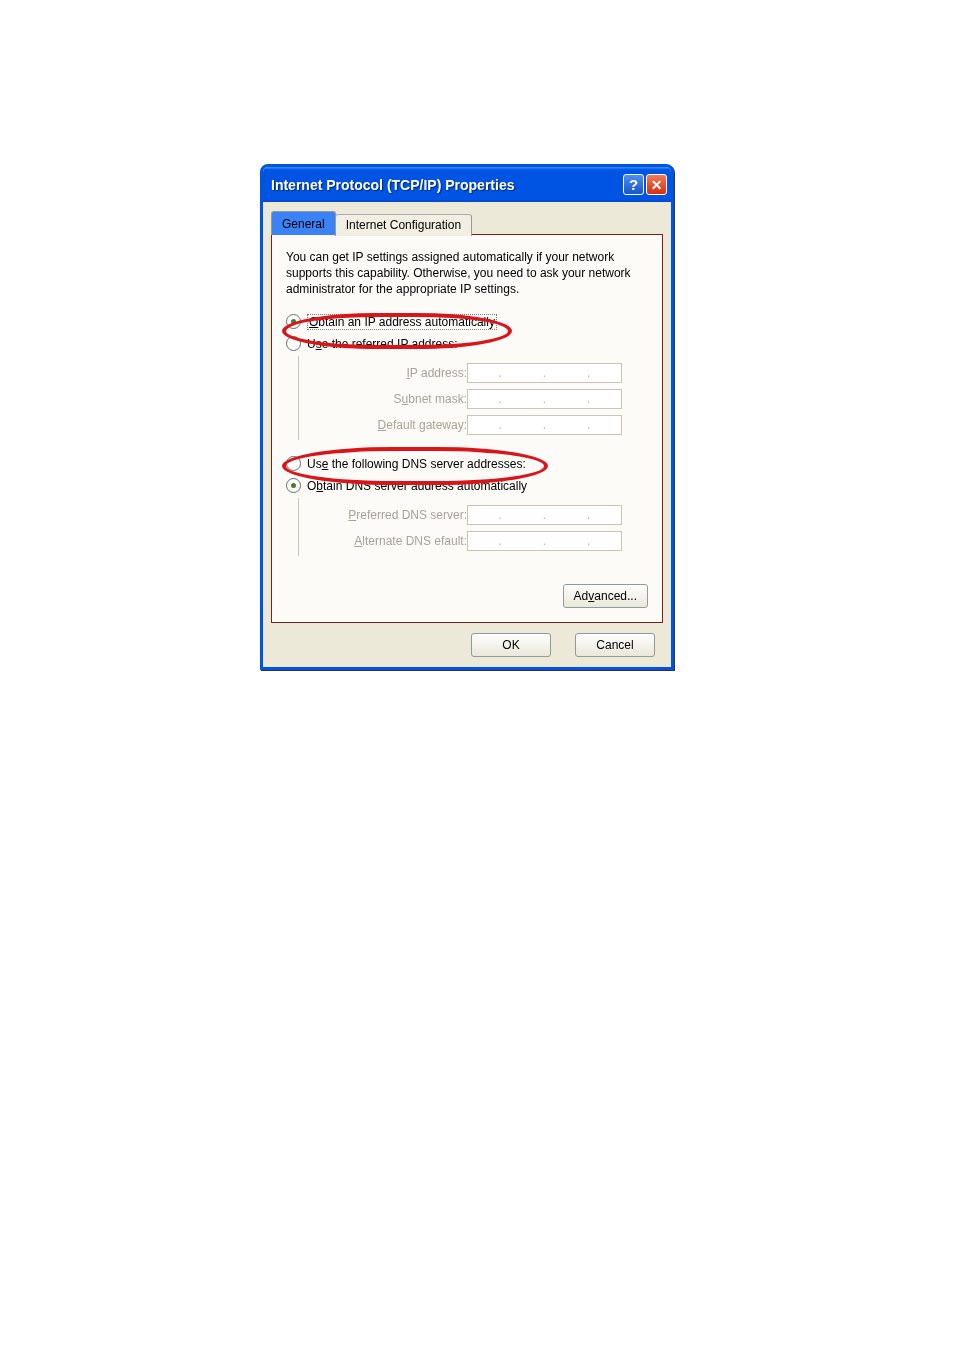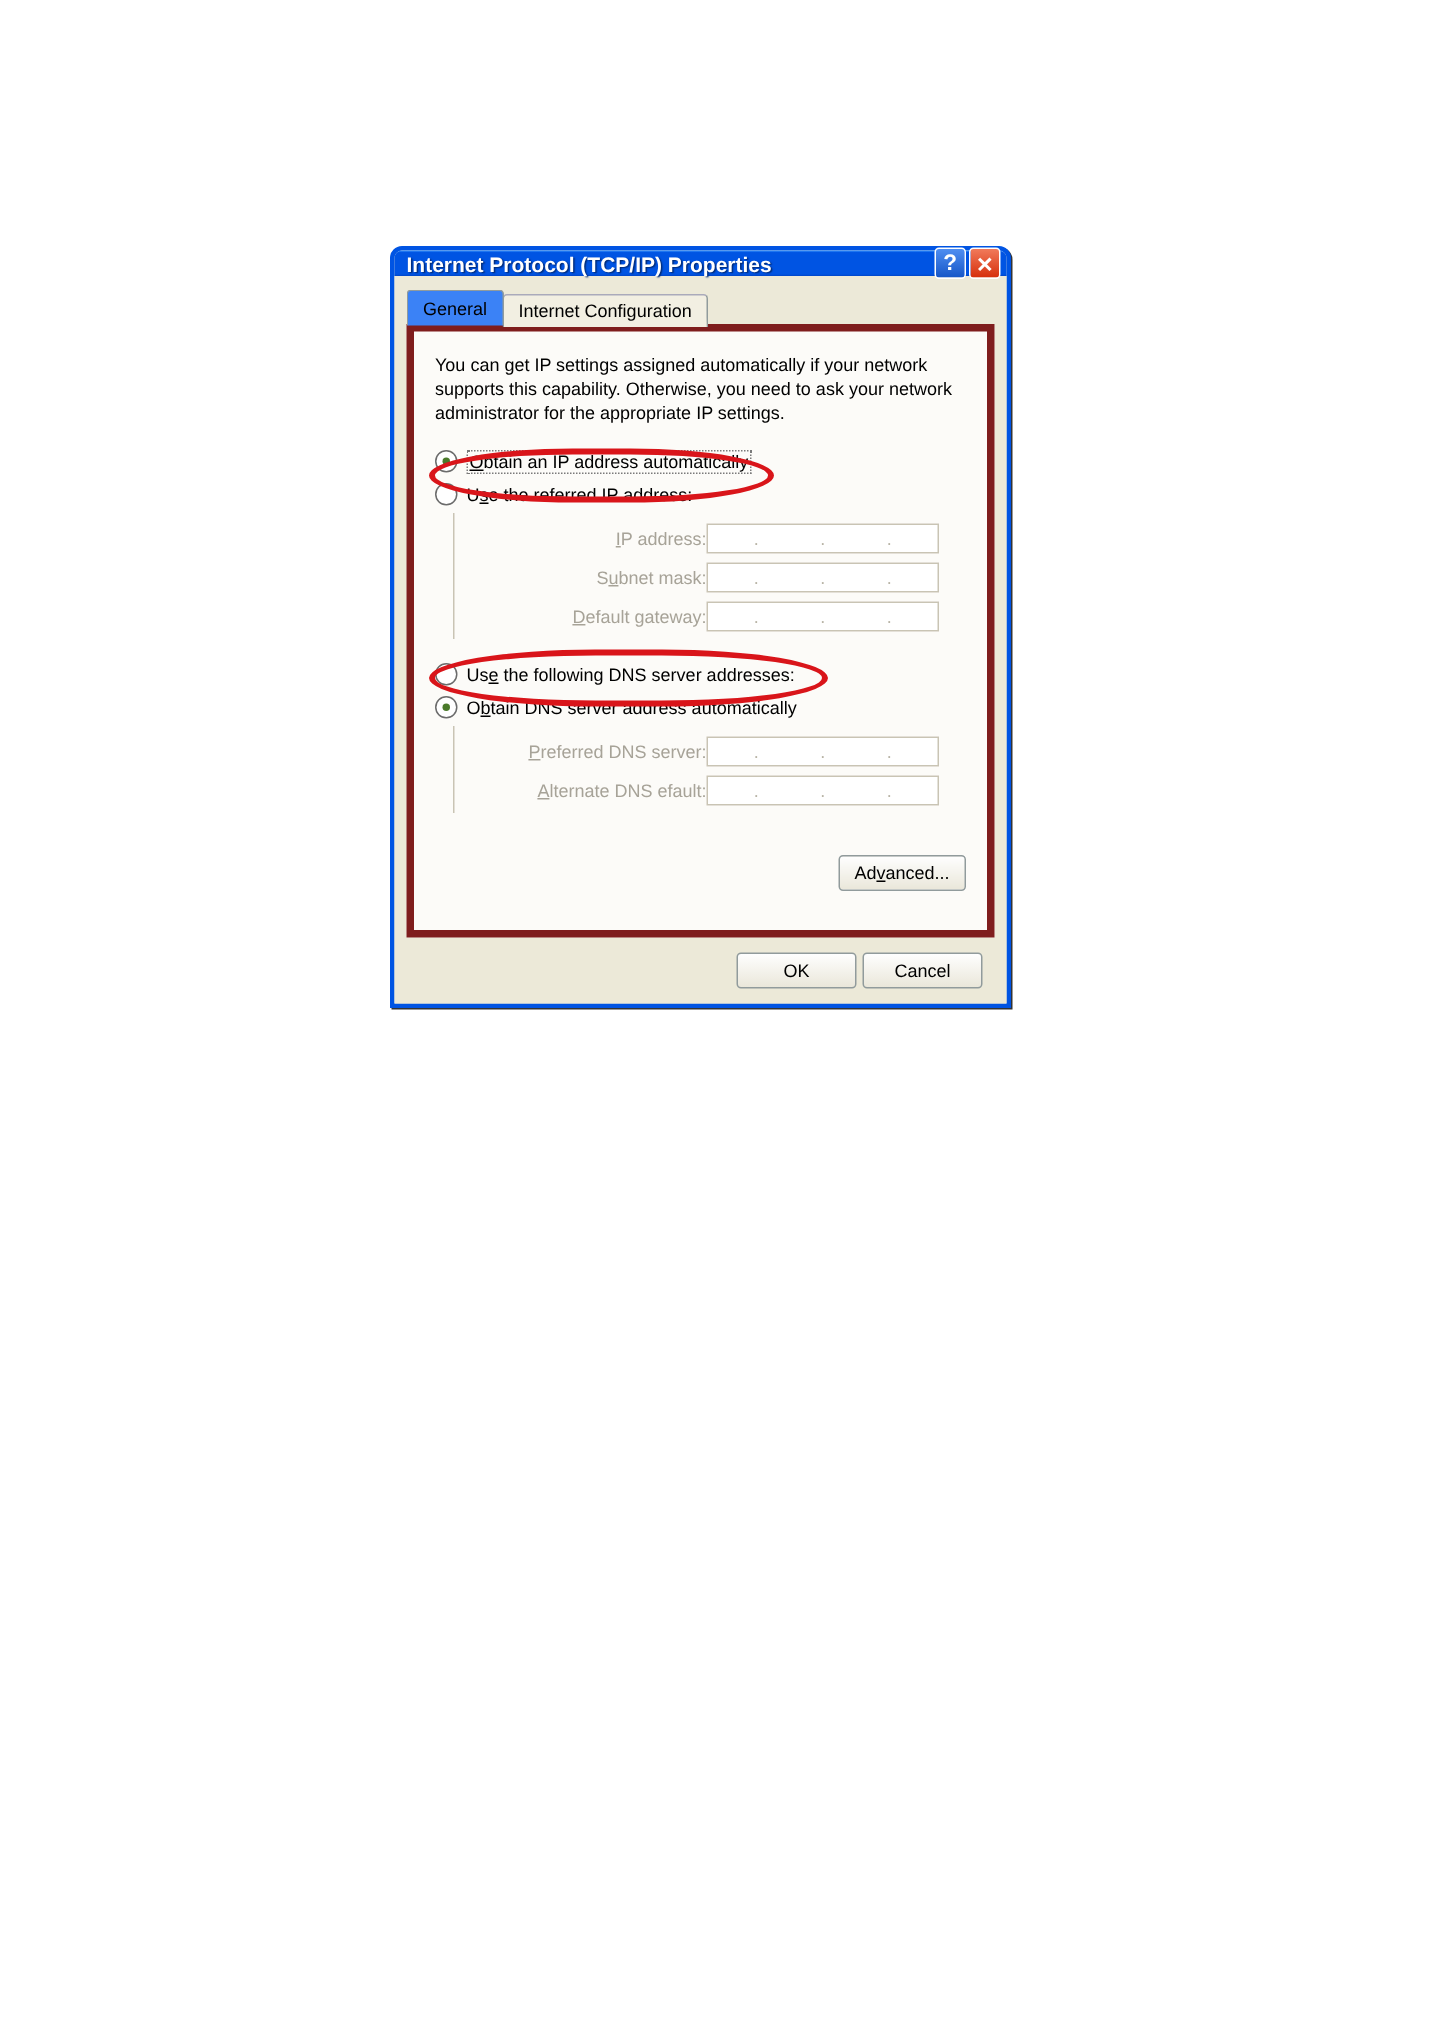--- a/index.html
+++ b/index.html
@@ -15,21 +15,21 @@
     left: 260px; top: 164px;
     width: 414px;
     border: 3px solid #0054e3;
     border-top-left-radius: 8px;
     border-top-right-radius: 8px;
     background: #ece9d8;
     box-sizing: border-box;
     box-shadow: 1px 1px 0 #333;
   }
   .titlebar {
-    height: 17px;
+    height: 35px;
     background: linear-gradient(to bottom, #3a95ff 0%, #0054e3 8%, #0054e3 92%, #0046c9 100%);
     display: flex;
     align-items: center;
     padding: 0 4px 0 8px;
     border-top-left-radius: 5px;
     border-top-right-radius: 5px;
     justify-content: center;
   }
   .titlebar .title {
     flex: 1;
@@ -86,23 +86,23 @@
     z-index: 3;
   }
   .tab.inactive {
     background: #f2efe2;
     border-top: 1px solid #aab;
     color: #000;
     font-size: 12px;
     top: 2px;
   }
   .tabpanel {
-    border: 5px solid #7f1d1d;
+    border: 1px solid #7f1d1d;
     background: #fcfbf8;
-    padding: 14px 14px 26px 14px;
+    padding: 14px 14px 14px 14px;
     position: relative;
     z-index: 1;
   }
   .desc {
     font-size: 12px;
     line-height: 1.35;
     margin-bottom: 14px;
   }
   .radio-row {
     display: flex;
@@ -180,21 +180,21 @@
     background: linear-gradient(to bottom, #fefefe, #eae7da);
     font-family: Tahoma, Arial, sans-serif;
     font-size: 12px;
     border-radius: 3px;
     padding: 0 10px;
   }
   .footer {
     padding: 10px 8px 0 0;
     display: flex;
     justify-content: flex-end;
-    gap: 4px;
+    gap: 24px;
   }
   .highlight {
     position: absolute;
     border: 4px solid #d9151a;
     border-radius: 50% / 60%;
     pointer-events: none;
   }
 </style>
 </head>
 <body>

